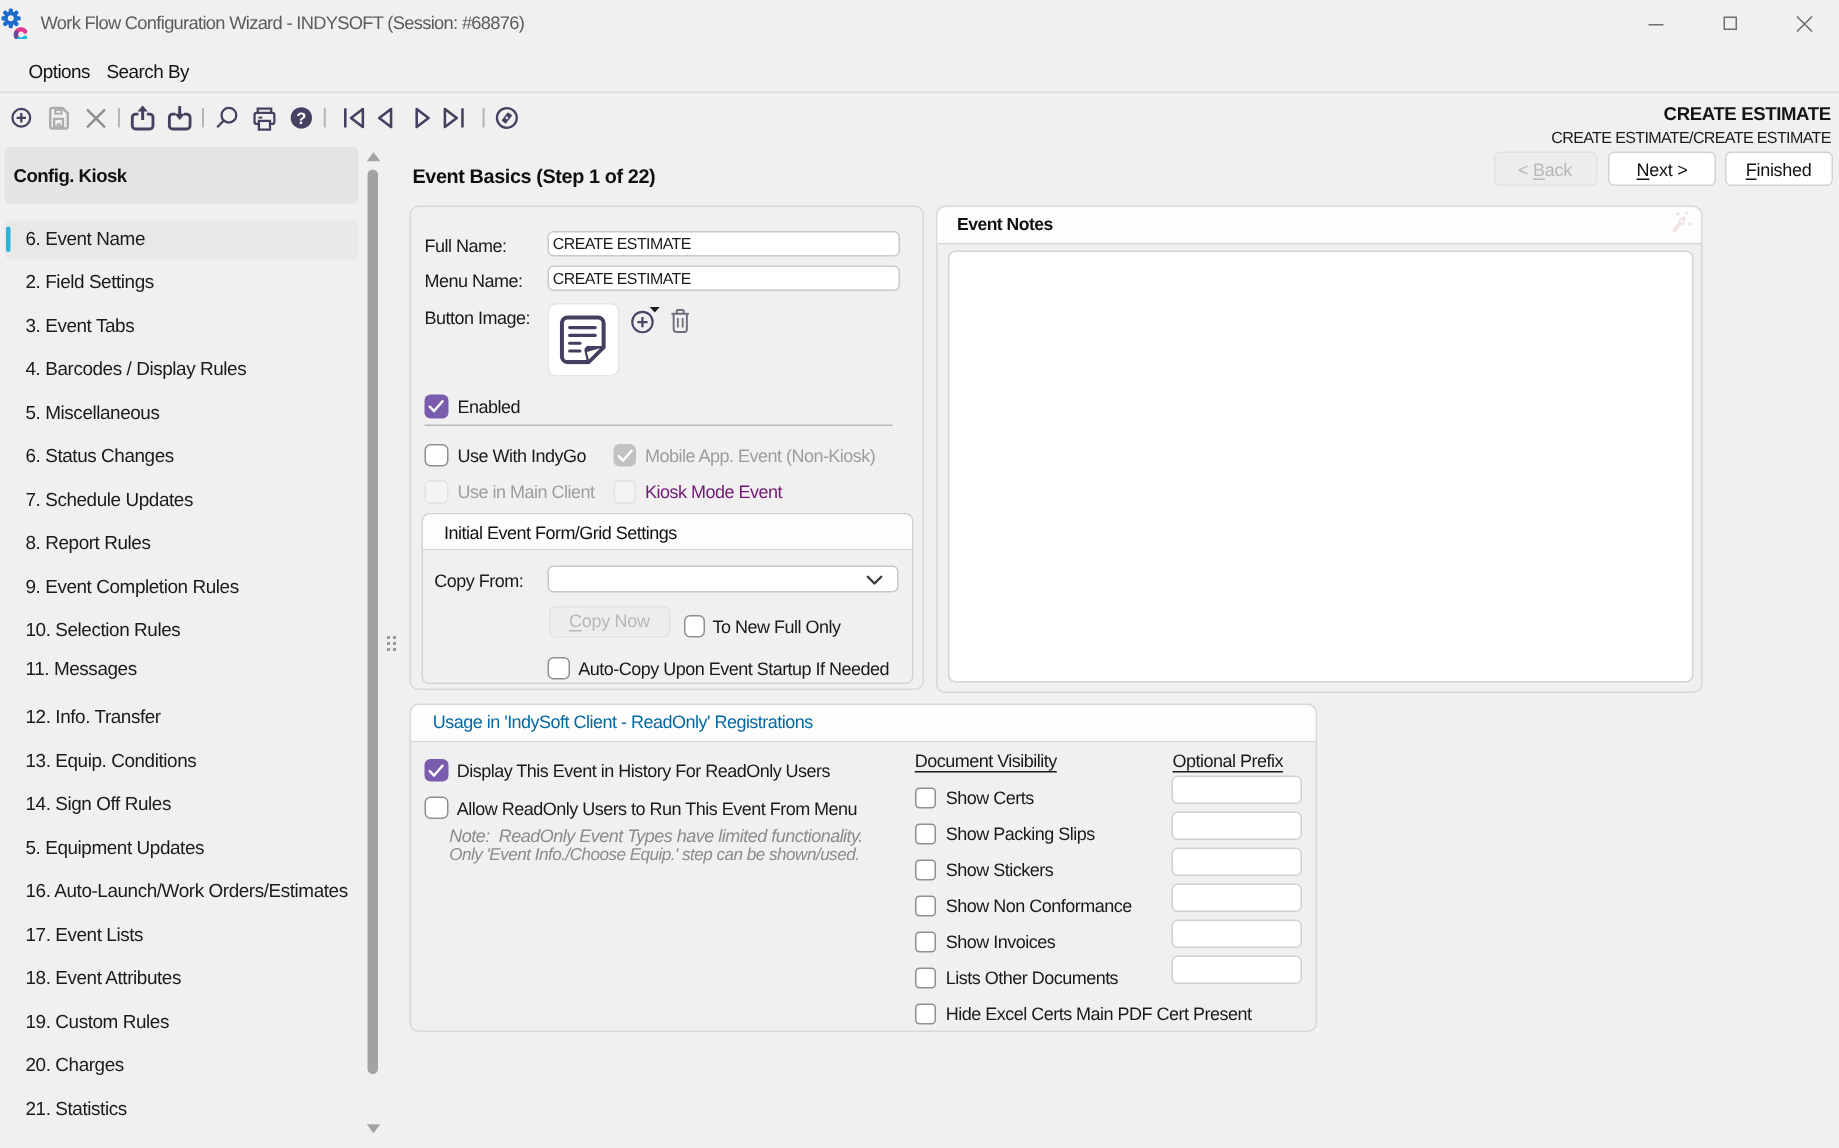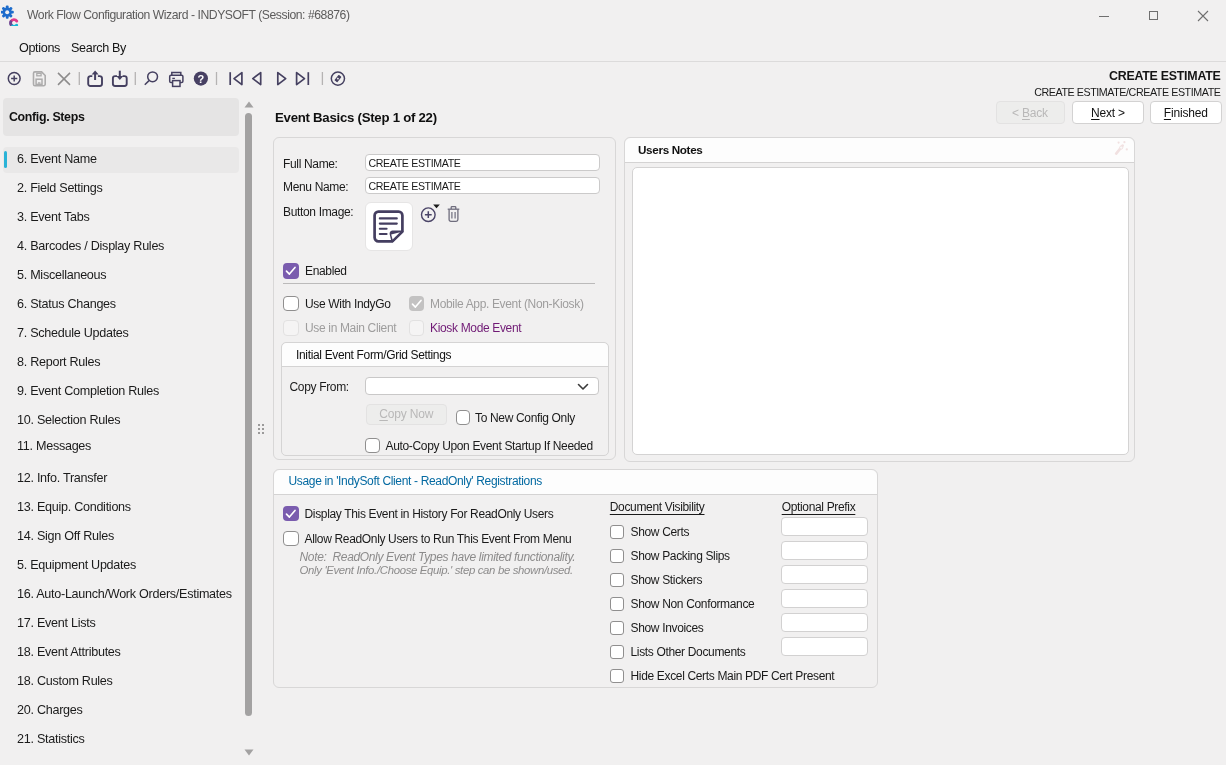--- a/index.html
+++ b/index.html
@@ -127,21 +127,21 @@
 </svg>
 </div>
 
 <div class="lb" style="right:5.5px;top:68.5px;font-size:12.4px;font-weight:bold;letter-spacing:-0.25px;color:#141414;">CREATE ESTIMATE</div>
 <div class="lb" style="right:5.5px;top:84.5px;font-size:10.7px;letter-spacing:-0.42px;color:#1b1b1b;">CREATE ESTIMATE/CREATE ESTIMATE</div>
 <div class="btn disb" style="left:995.5px;top:101px;width:69px;height:23px;">&lt;&nbsp;<u>B</u>ack</div>
 <div class="btn white" style="left:1072px;top:101px;width:72px;height:23px;"><u>N</u>ext &gt;</div>
 <div class="btn white" style="left:1149.5px;top:101px;width:72.5px;height:23px;"><u>F</u>inished</div>
 
 <div class="abs" style="left:3px;top:97.5px;width:236px;height:38px;background:#e5e4e4;border-radius:4px;"></div>
-<div class="lb" style="left:9px;top:110px;font-weight:bold;font-size:12.4px;color:#111;">Config. Steps</div>
+<div class="lb" style="left:9px;top:110px;font-weight:bold;font-size:12.4px;color:#111;">Config. Kiosk</div>
 <div class="abs" style="left:3px;top:146.5px;width:236px;height:26px;background:#e9e8e8;border-radius:4px;"></div>
 <div class="abs" style="left:3.5px;top:151px;width:3.5px;height:17px;background:#2ab3d7;border-radius:2px;"></div>
 <div id="sideitems">
     <div class="sideitem" style="top:152px;">6. Event Name</div>
     <div class="sideitem" style="top:181px;">2. Field Settings</div>
     <div class="sideitem" style="top:210px;">3. Event Tabs</div>
     <div class="sideitem" style="top:239px;">4. Barcodes / Display Rules</div>
     <div class="sideitem" style="top:268px;">5. Miscellaneous</div>
     <div class="sideitem" style="top:297px;">6. Status Changes</div>
     <div class="sideitem" style="top:326px;">7. Schedule Updates</div>
@@ -149,21 +149,21 @@
     <div class="sideitem" style="top:384px;">9. Event Completion Rules</div>
     <div class="sideitem" style="top:413px;">10. Selection Rules</div>
     <div class="sideitem" style="top:439px;">11. Messages</div>
     <div class="sideitem" style="top:471px;">12. Info. Transfer</div>
     <div class="sideitem" style="top:500px;">13. Equip. Conditions</div>
     <div class="sideitem" style="top:529px;">14. Sign Off Rules</div>
     <div class="sideitem" style="top:558px;">5. Equipment Updates</div>
     <div class="sideitem" style="top:587px;">16. Auto-Launch/Work Orders/Estimates</div>
     <div class="sideitem" style="top:616px;">17. Event Lists</div>
     <div class="sideitem" style="top:645px;">18. Event Attributes</div>
-    <div class="sideitem" style="top:674px;">18. Custom Rules</div>
+    <div class="sideitem" style="top:674px;">19. Custom Rules</div>
     <div class="sideitem" style="top:703px;">20. Charges</div>
     <div class="sideitem" style="top:732px;">21. Statistics</div>
   </div>
 
 <svg class="abs" style="left:243.5px;top:100.5px;" width="10" height="7" viewBox="0 0 10 7">
     <path d="M5 0.5 L9.5 6.5 L0.5 6.5 Z" fill="#a3a2a2"></path>
   </svg>
 <div class="abs" style="left:245px;top:113px;width:7px;height:603px;background:#a3a2a2;border-radius:3.5px;"></div>
 <svg class="abs" style="left:243.5px;top:748.5px;" width="10" height="7" viewBox="0 0 10 7">
     <path d="M0.5 0.5 L9.5 0.5 L5 6.5 Z" fill="#a3a2a2"></path>
@@ -245,28 +245,28 @@
   <div class="ptitle" style="height:23.5px;border-radius:5px 5px 0 0;"></div>
 </div>
 <div class="lb" style="left:296px;top:347.5px;color:#111;">Initial Event Form/Grid Settings</div>
 <div class="lb" style="left:289.5px;top:380.3px;">Copy From:</div>
 <div class="inp" style="left:365px;top:377.4px;width:233.7px;height:18px;border-color:#c9c8c8;"></div>
 <svg class="abs" style="left:577px;top:382.5px;" width="12" height="8" viewBox="0 0 12 8">
     <path d="M1.5 1.5 L6 6 L10.5 1.5" stroke="#3a3a3a" stroke-width="1.6" fill="none" stroke-linecap="round" stroke-linejoin="round"></path>
   </svg>
 <div class="btn disb" style="left:365.5px;top:403.7px;width:81.5px;height:21px;"><u>C</u>opy Now</div>
 <div class="cb un" style="left:455.5px;top:410px;width:14.5px;height:14.5px;"></div>
-<div class="lb" style="left:475px;top:411px;">To New Config Only</div>
+<div class="lb" style="left:475px;top:411px;">To New Full Only</div>
 <div class="cb un" style="left:365px;top:438.3px;width:14.5px;height:14.5px;"></div>
 <div class="lb" style="left:385.5px;top:439px;">Auto-Copy Upon Event Startup If Needed</div>
 
 <div class="panel" style="left:624px;top:137px;width:511px;height:325px;">
   <div class="ptitle" style="height:24px;"></div>
 </div>
-<div class="lb" style="left:638px;top:143px;font-weight:bold;font-size:11.7px;color:#111;">Users Notes</div>
+<div class="lb" style="left:638px;top:143px;font-weight:bold;font-size:11.7px;color:#111;">Event Notes</div>
 <div class="abs" id="wand" style="left:1112px;top:140px;width:18px;height:18px;opacity:0.25;">
 <svg width="18" height="18" viewBox="0 0 18 18">
   <g fill="none" stroke="#cf8f8f" stroke-width="2.6" stroke-linecap="round">
     <path d="M10.6 5.6 L4.2 13.6"></path>
   </g>
   <circle cx="9.2" cy="7.6" r="1.6" fill="#f1f0f0" stroke="#cf8f8f" stroke-width="1"></circle>
   <g fill="#cf8f8f">
     <circle cx="6.6" cy="2.6" r="1.1"></circle>
     <circle cx="12.4" cy="2.2" r="1.1"></circle>
     <circle cx="14.8" cy="9.4" r="1.1"></circle>

